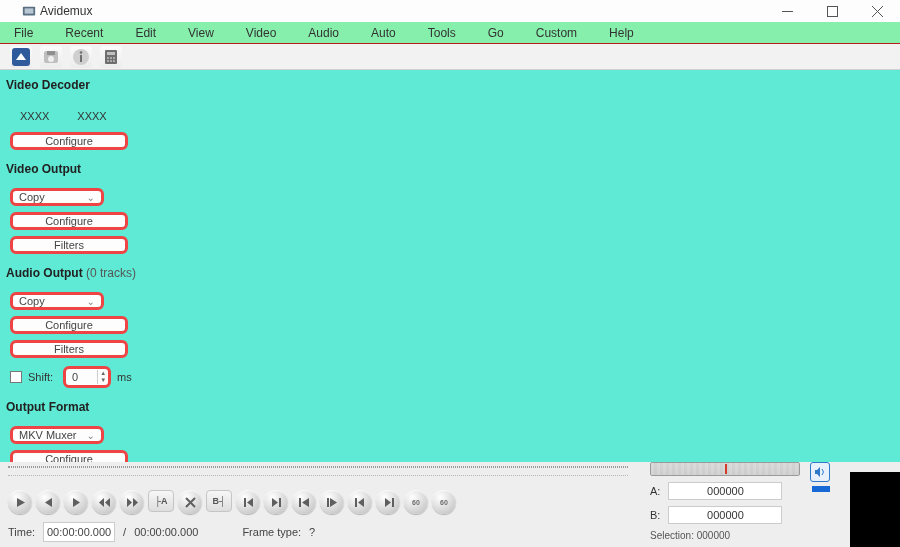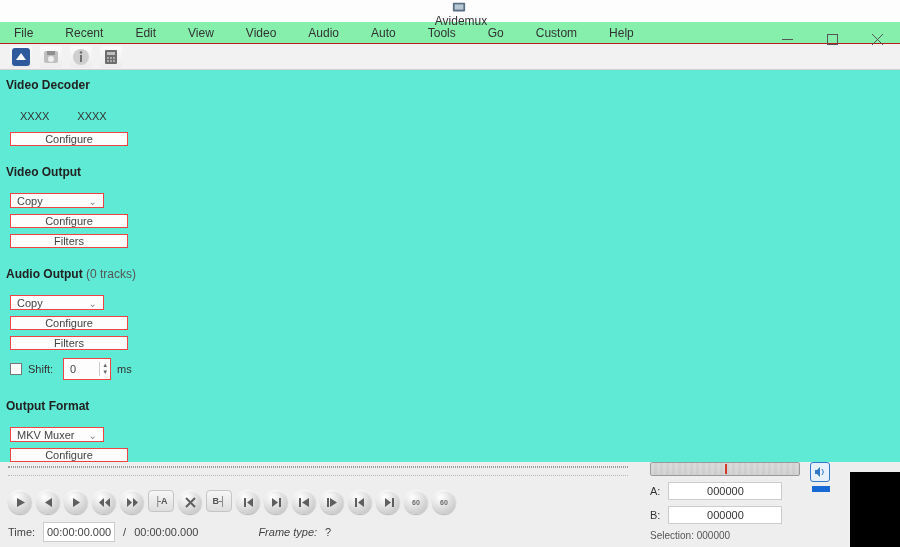--- a/index.html
+++ b/index.html
@@ -13,21 +13,20 @@
     overflow: hidden;
     position: relative;
   }
   
   .titlebar {
     display: flex;
     align-items: center;
     height: 22px;
     background: #fdfdfd;
     padding-left: 22px;
-    flex-direction: column;
   }
   .titlebar .app-icon {
     width: 14px; height: 14px;
     margin-right: 4px;
     display: inline-flex;
   }
   .titlebar .app-title { font-size: 12px; color: #333; }
   .winctrls {
     margin-left: auto;
     display: flex;
@@ -93,22 +92,22 @@
     gap: 28px;
     padding-left: 14px;
     font-size: 11px;
     color: #333;
     margin-top: 12px;
     margin-bottom: 4px;
   }
   .btnlike, .selectlike, .spin {
     height: 22px;
     background: #fdfdfd;
-    border: 1px solid #ef4444;
-    border-radius: 0;
+    border: 3px solid #ef4444;
+    border-radius: 6px;
     font-size: 11px;
     color: #444;
     display: flex;
     align-items: center;
     justify-content: center;
     max-width: 118px;
     margin-left: 4px;
   }
   .btnlike { width: 118px; }
   .selectlike {
@@ -210,21 +209,21 @@
     font-size: 11px;
     color: #444;
   }
   .statusrow .timebox {
     width: 72px; height: 20px;
     border: 1px solid #ccc;
     background: #fff;
     display: flex; align-items: center; justify-content: center;
   }
   .statusrow .slash { }
-  .statusrow .ftlabel { margin-left: 52px; font-style: italic; }
+  .statusrow .ftlabel { margin-left: 36px; }
 
   
   .rightpanel {
     position: absolute;
     right: 56px; top: 0;
     width: 194px;
   }
   .scrubber {
     width: 150px; height: 14px;
     background: linear-gradient(#e8e8e8,#d5d5d5);

